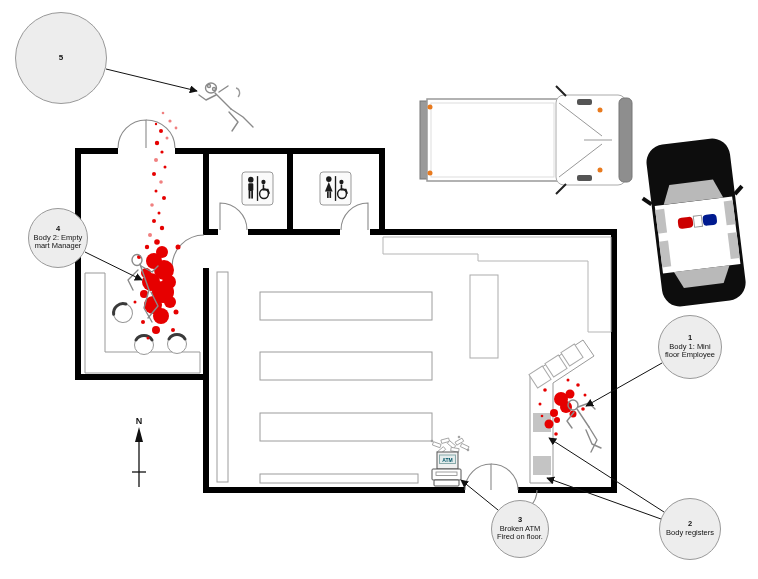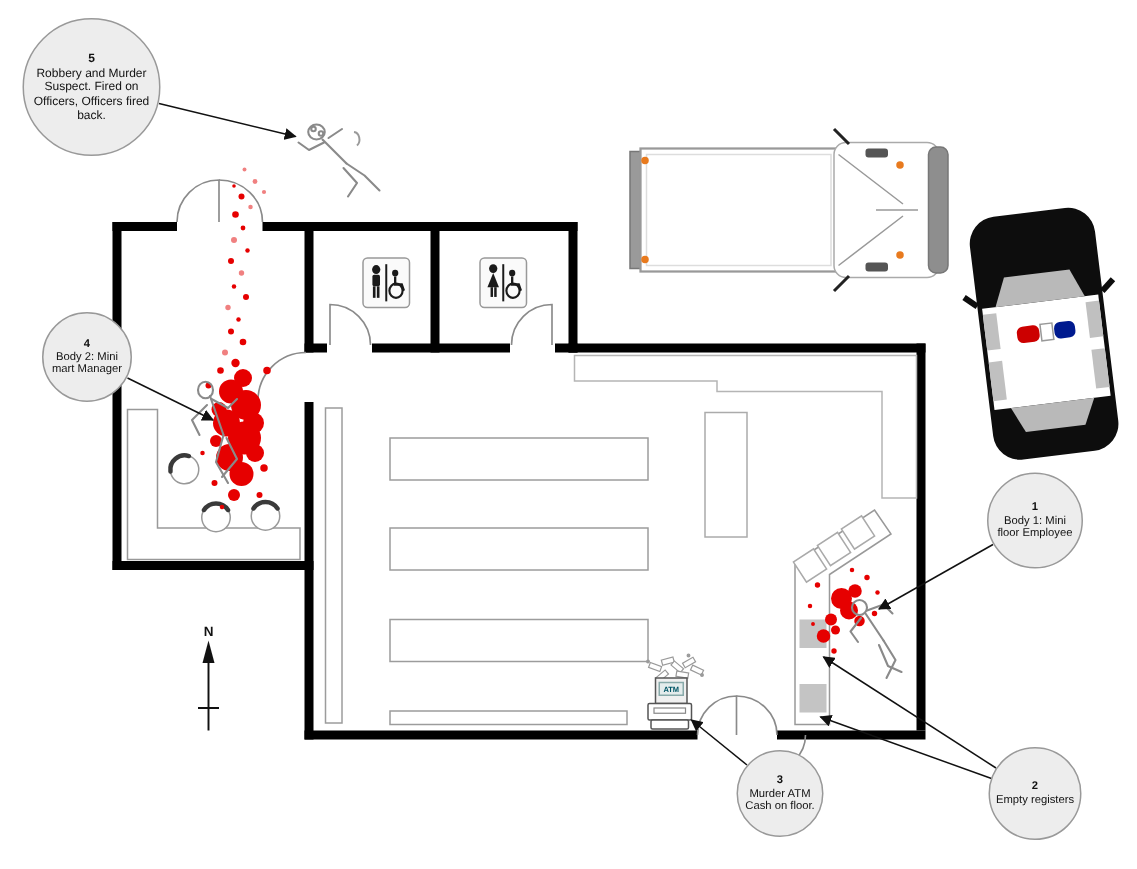--- a/index.html
+++ b/index.html
@@ -278,31 +278,30 @@
     <line x1="85" y1="252" x2="142" y2="280" marker-end="url(#arr)"></line>
     <line x1="662" y1="363" x2="586" y2="406" marker-end="url(#arr)"></line>
     <line x1="664" y1="512" x2="549" y2="438" marker-end="url(#arr)"></line>
     <line x1="661" y1="519" x2="547" y2="478" marker-end="url(#arr)"></line>
     <line x1="498" y1="510" x2="461" y2="480" marker-end="url(#arr)"></line>
   </g>
 </svg>
 
   <div class="callout c5">
     <span class="co-num">5</span>
-    <span class="co-text">Robbery and Murder Suspect. Fired on Officers, Officers fired back.</span>
   </div>
   <div class="callout c4">
     <span class="co-num">4</span>
-    <span class="co-text">Body 2: Mini mart Manager</span>
+    <span class="co-text">Body 2: Empty mart Manager</span>
   </div>
   <div class="callout c1">
     <span class="co-num">1</span>
     <span class="co-text">Body 1: Mini floor Employee</span>
   </div>
   <div class="callout c2">
     <span class="co-num">2</span>
-    <span class="co-text">Empty registers</span>
+    <span class="co-text">Body registers</span>
   </div>
   <div class="callout c3">
     <span class="co-num">3</span>
-    <span class="co-text">Murder ATM Cash on floor.</span>
+    <span class="co-text">Broken ATM Fired on floor.</span>
   </div>
 </div>
 
 </body></html>

